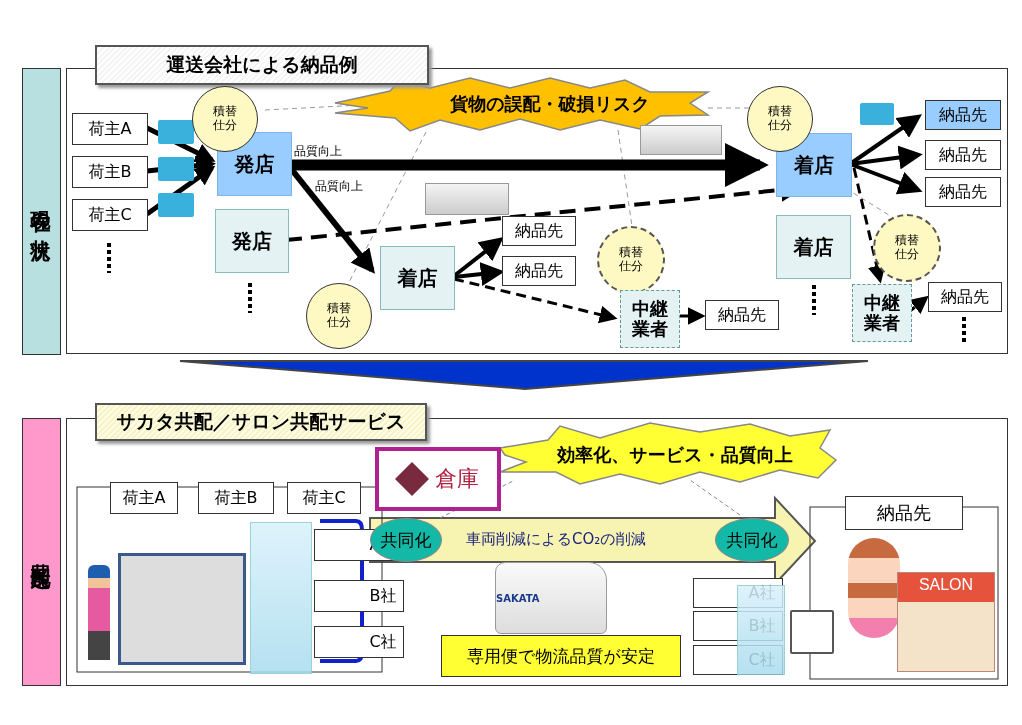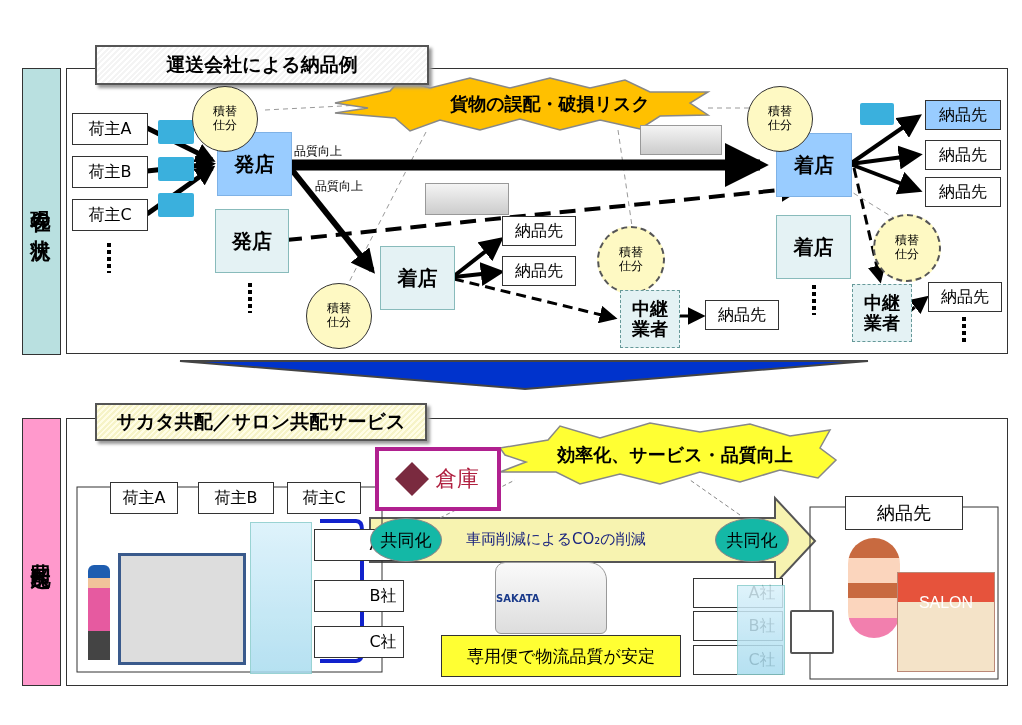--- a/index.html
+++ b/index.html
@@ -171,14 +171,14 @@
 
 <div class="tag" style="left:693px;top:578px;width:40px;height:28px;">A社</div>
 <div class="tag" style="left:693px;top:611px;width:40px;height:28px;">B社</div>
 <div class="tag" style="left:693px;top:645px;width:40px;height:28px;">C社</div>
 <div class="abs" style="left:737px;top:585px;width:46px;height:88px;background:linear-gradient(#d9f1fb,#a9dcef);border:1px solid #8cc;opacity:.85;"></div>
 <div class="abs" style="left:790px;top:610px;width:40px;height:40px;background:#fff;border:2px solid #555;border-radius:2px;"></div>
 
 <div class="box" style="left:845px;top:496px;width:116px;height:32px;font-size:18px;">納品先</div>
 <div class="abs" style="left:848px;top:538px;width:52px;height:100px;border-radius:26px;background:linear-gradient(#c86a40 0 20%, #fbd5bd 20% 45%, #c86a40 45% 60%, #fbd5bd 60% 80%, #f27fae 80%);"></div>
 <div class="abs" style="left:897px;top:572px;width:96px;height:98px;background:linear-gradient(#e6533c 0 30%, #f4e3c8 30%);border:1px solid #b87;">
-  <div style="color:#fff;font-size:16px;font-family:'Liberation Sans',sans-serif;text-align:center;margin-top:21px;">SALON</div>
+  <div style="color:#fff;font-size:16px;font-family:'Liberation Sans',sans-serif;text-align:center;margin-top:3px;">SALON</div>
 </div>
 
 </body></html>

